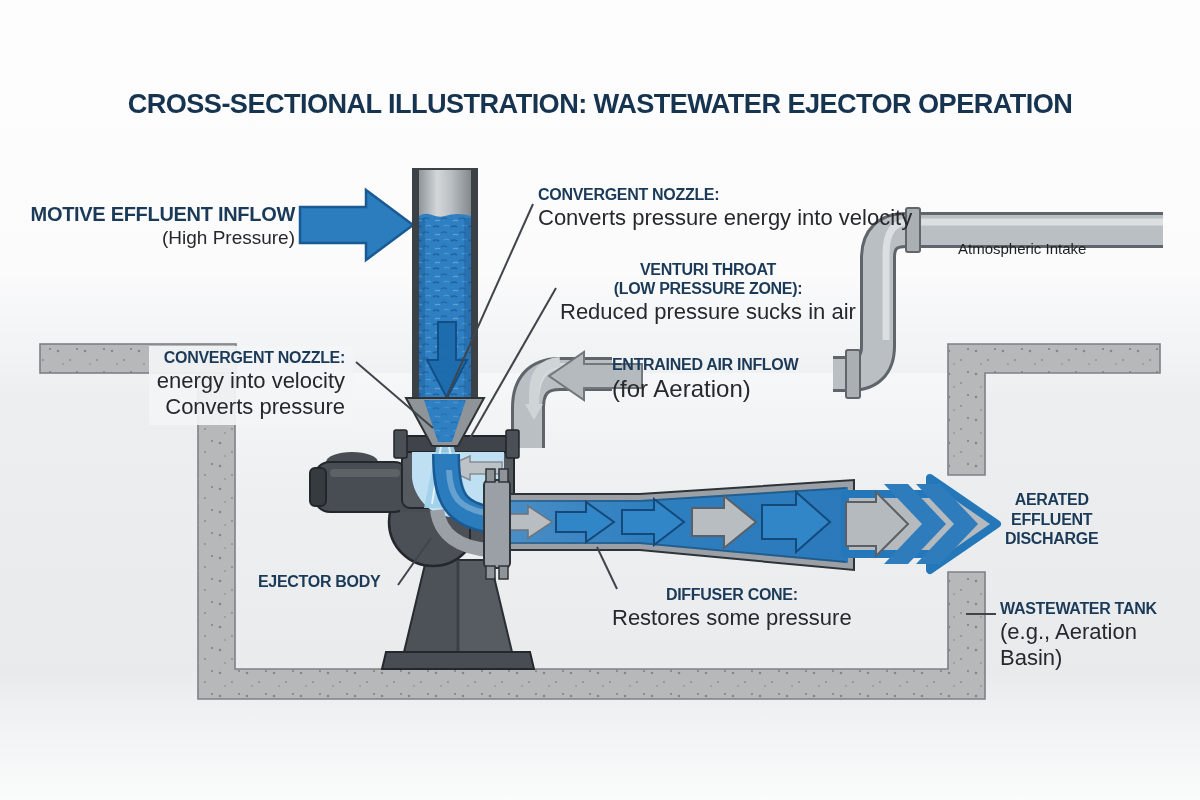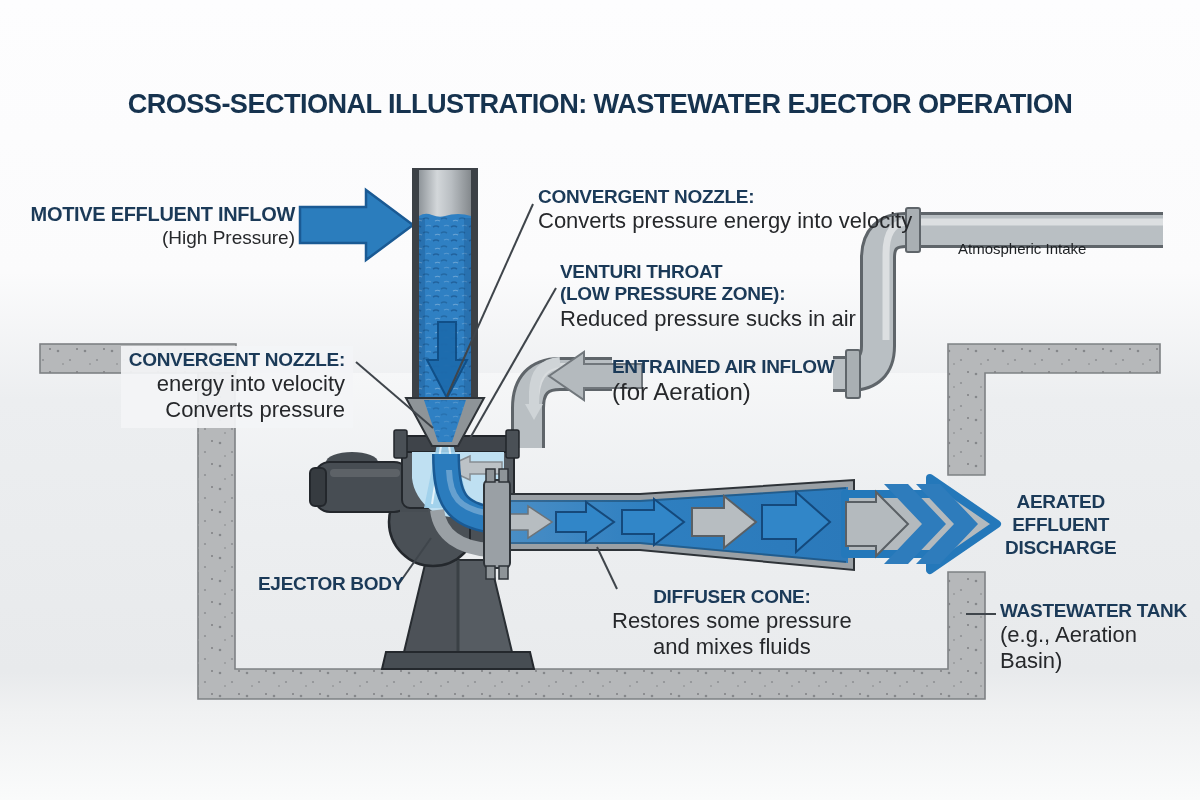--- a/index.html
+++ b/index.html
@@ -4,21 +4,21 @@
 <style>
   html,body{margin:0;padding:0;}
   body{
     width:1200px;height:800px;position:relative;overflow:hidden;
     font-family:"Liberation Sans",sans-serif;
     background:linear-gradient(180deg,#fdfdfe 0%,#fbfbfc 34%,#eceef0 50%,#e8eaec 84%,#f0f1f2 89%,#fafbfb 100%);
   }
   .stage{position:absolute;inset:0;}
   svg{position:absolute;left:0;top:0;}
   .lbl{position:absolute;line-height:1.18;}
-  .hd{font-weight:bold;color:#1b3a58;font-size:19px;letter-spacing:-0.3px;}
+  .hd{font-weight:bold;color:#1b3a58;font-size:16px;letter-spacing:-0.3px;}
   .sub{color:#26282b;font-size:22px;}
   .title{
     position:absolute;left:0;top:88px;width:1200px;text-align:center;
     font-weight:bold;font-size:28px;color:#16334f;letter-spacing:-0.6px;
     transform:scaleX(.97);
   }
   .right{text-align:right;}
   .boxed{background:rgba(243,244,246,.93);padding:3px 8px 5px 8px;}
 </style>
 </head>
@@ -188,21 +188,21 @@
 <div class="lbl right" style="right:905px;top:203px;width:320px;">
   <div class="hd" style="font-size:20px;">MOTIVE EFFLUENT INFLOW</div>
   <div class="sub" style="font-size:19px;">(High Pressure)</div>
 </div>
 
 <div class="lbl" style="left:538px;top:186px;">
   <div class="hd">CONVERGENT NOZZLE:</div>
   <div class="sub">Converts pressure energy into velocity</div>
 </div>
 
-<div class="lbl" style="left:560px;top:261px;">
+<div class="lbl" style="left:560px;top:261px;text-align:center;">
   <div class="hd">VENTURI THROAT</div>
   <div class="hd">(LOW PRESSURE ZONE):</div>
   <div class="sub">Reduced pressure sucks in air</div>
 </div>
 
 <div class="lbl sub" style="left:958px;top:240px;font-size:15px;color:#1e2124;">Atmospheric Intake</div>
 
 <div class="lbl" style="left:612px;top:356px;">
   <div class="hd">ENTRAINED AIR INFLOW</div>
   <div class="sub" style="font-size:24px;">(for Aeration)</div>
@@ -212,21 +212,20 @@
   <div class="hd">CONVERGENT NOZZLE:</div>
   <div class="sub">energy into velocity</div>
   <div class="sub">Converts pressure</div>
 </div>
 
 <div class="lbl hd" style="left:258px;top:573px;">EJECTOR BODY</div>
 
 <div class="lbl" style="left:612px;top:586px;text-align:center;">
   <div class="hd">DIFFUSER CONE:</div>
   <div class="sub">Restores some pressure</div>
-  <div class="sub">and mixes fluids</div>
 </div>
 
 <div class="lbl" style="left:1005px;top:490px;line-height:1.22;text-align:center;">
   <div class="hd">AERATED</div>
   <div class="hd">EFFLUENT</div>
   <div class="hd">DISCHARGE</div>
 </div>
 
 <div class="lbl" style="left:1000px;top:600px;">
   <div class="hd">WASTEWATER TANK</div>

